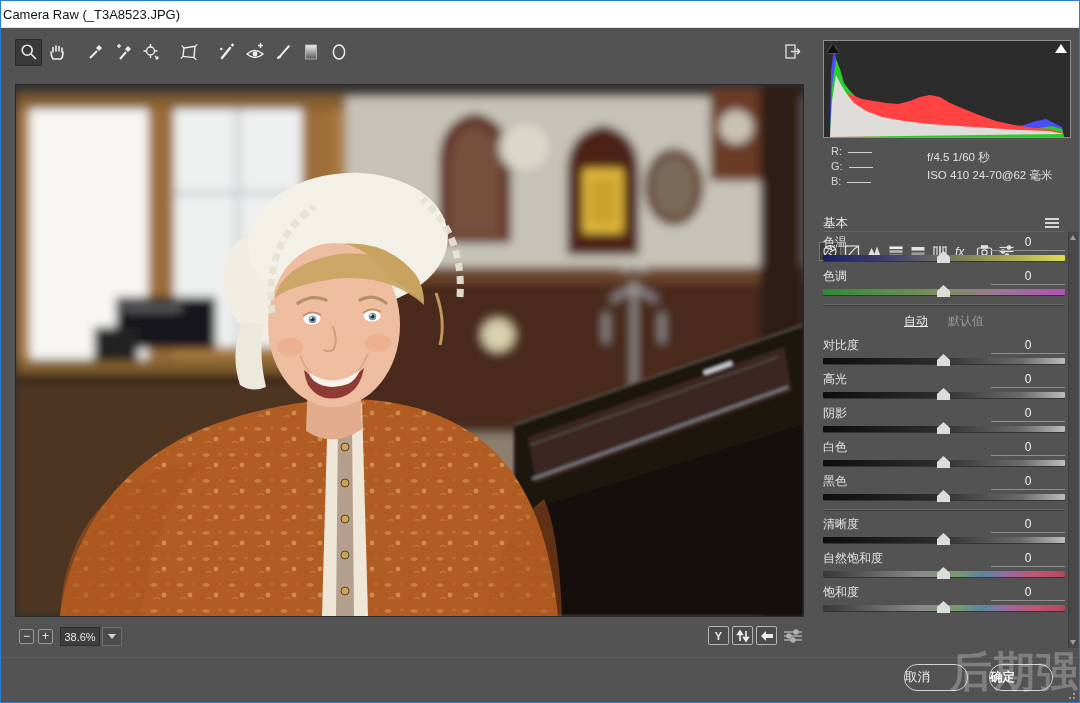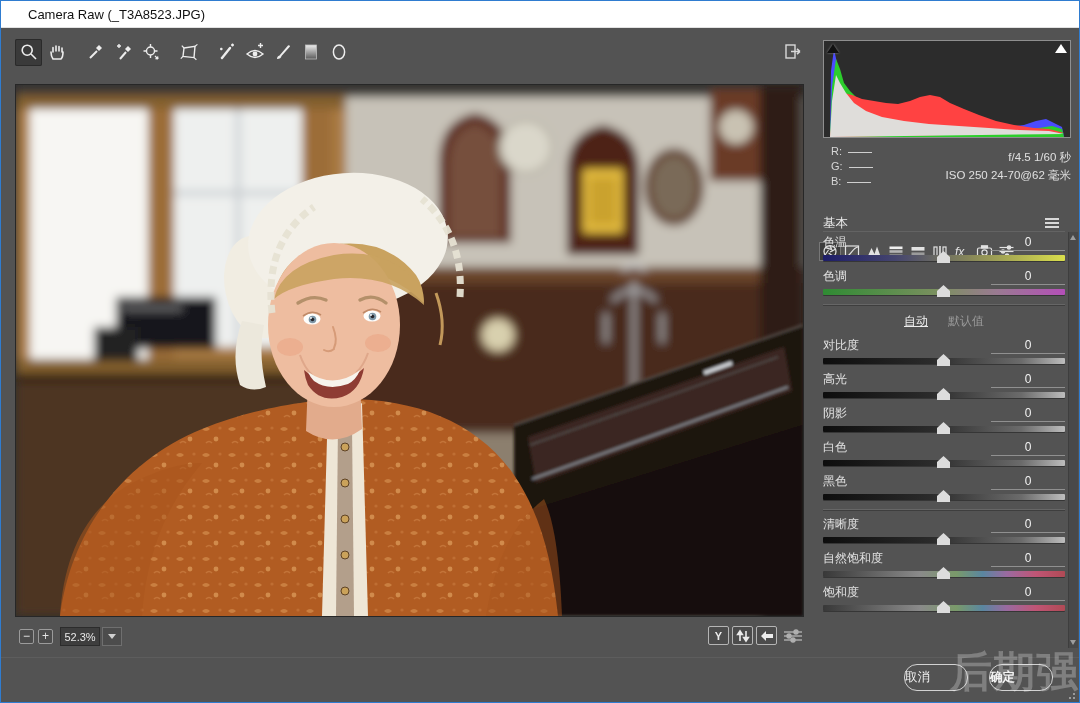--- a/index.html
+++ b/index.html
@@ -1,18 +1,18 @@
 <!DOCTYPE html>
 <html><head>
 <meta charset="utf-8">
 <style>
   * { margin:0; padding:0; box-sizing:border-box; }
   html,body { background:#ffffff; font-family:"Liberation Sans","DejaVu Sans",sans-serif; }
   .acr-window { position:relative; width:1080px; height:703px; border:1px solid #2f7cd0; background:#535353; overflow:hidden; }
-  .titlebar { height:27px; background:#ffffff; border-bottom:1px solid #e2e2e2; display:flex; align-items:center; padding-left:27px; }
+  .titlebar { height:27px; background:#ffffff; border-bottom:1px solid #e2e2e2; display:flex; align-items:center; padding-left:2px; }
   .titlebar-text { font-size:13px; color:#111; }
   .body { position:absolute; left:0; top:27px; right:0; bottom:0; background:#535353; }
 
   
   .toolbar { position:absolute; left:14px; top:8px; height:32px; display:flex; align-items:center; }
   .tool { width:27px; height:27px; display:flex; align-items:center; justify-content:center; margin-right:1px; cursor:pointer; border-radius:2px; }
   .tool.selected { background:#3a3a3a; box-shadow:inset 0 0 0 1px #2a2a2a; }
   .tool svg { display:block; }
   .tool-gap { width:10px; }
   .dialog-toggle { position:absolute; left:779px; top:12px; width:26px; height:24px; display:flex; align-items:center; justify-content:center; cursor:pointer; }
@@ -35,21 +35,21 @@
   
   .histogram { position:absolute; left:822px; top:12px; width:248px; height:98px; background:#2c2c2c; border:1px solid #8f8f8f; overflow:hidden; }
   .histogram svg { width:100%; height:100%; display:block; }
   .clip-tri { position:absolute; width:0; height:0; cursor:pointer; }
   .clip-shadow { left:3px; top:3px; border-left:6px solid transparent; border-right:6px solid transparent; border-bottom:9px solid #111; filter:drop-shadow(0 0 1px #888); }
   .clip-highlight { right:3px; top:3px; border-left:6px solid transparent; border-right:6px solid transparent; border-bottom:9px solid #fff; }
 
   .info { position:absolute; left:822px; top:114px; width:248px; height:50px; color:#d6d6d6; font-size:11px; }
   .rgb-block { position:absolute; left:8px; top:2px; line-height:15px; }
   .rgb-row span.dash { display:inline-block; width:24px; border-top:1px solid #cfcfcf; vertical-align:middle; margin-left:6px; }
-  .exif-block { position:absolute; left:78px; right:0; top:6px; text-align:right; line-height:18px; font-size:11.5px; color:#e0e0e0; }
+  .exif-block { position:absolute; left:104px; right:0; top:6px; text-align:left; line-height:18px; font-size:11.5px; color:#e0e0e0; }
 
   .tabs { position:absolute; left:818px; top:166px; display:flex;margin-top:48px; }
   .tab { width:22px; height:19px; display:flex; align-items:center; justify-content:center; cursor:pointer; }
   .tab.selected { background:#3c3c3c; box-shadow:inset 0 0 0 1px #777; }
 
   .panel-header { position:absolute; left:822px; top:186px; width:242px; height:18px; border-bottom:1px solid #636363; }
   .panel-title { position:absolute; left:0; right:0; text-align:left; font-size:12.5px; color:#ececec; top:1px; }
   .panel-menu { position:absolute; right:6px; top:4px; width:14px; height:10px; cursor:pointer; }
   .panel-menu i { display:block; height:2px; background:#d8d8d8; margin-bottom:2px; }
 
@@ -314,21 +314,21 @@
 
           <path d="M288,285 Q318,312 348,283 Q344,306 326,312 Q304,318 292,300 Q289,293 288,285 Z" fill="#8e3c33"></path>
           <path d="M292,287 Q318,305 344,285 Q340,295 332,299 Q312,306 298,296 Q294,292 292,287 Z" fill="#f7f3ec"></path>
         </g>
       </svg>
     </div>
 
     <div class="zoombox zoom-out"><span>−</span></div>
     <div class="zoombox zoom-in"><span>+</span></div>
     <div class="zoom-field">
-        <span>52.3%</span>
+        <span>38.6%</span>
       </div>
     <div class="zoom-chev">
         <i class="chev-down"></i>
       </div>
 
     <div class="view-btn vb-y">
         <span>Y</span>
       </div>
     <div class="view-btn vb-swap">
       <svg width="14" height="14" viewBox="0 0 14 14" fill="#ececec">
@@ -367,21 +367,21 @@
     </div>
 
     <div class="info">
       <div class="rgb-block">
         <div class="rgb-row"><span>R:</span><span class="dash"></span></div>
         <div class="rgb-row"><span>G:</span><span class="dash"></span></div>
         <div class="rgb-row"><span>B:</span><span class="dash"></span></div>
       </div>
       <div class="exif-block">
         <div>f/4.5   1/60 秒</div>
-        <div>ISO 250   24-70@62 毫米</div>
+        <div>ISO 410   24-70@62 毫米</div>
       </div>
     </div>
 
     <div class="tabs">
       <div class="tab selected">
         <svg width="16" height="15" viewBox="0 0 16 15" fill="none" stroke="#e2e2e2" stroke-width="1.2">
             <circle cx="8" cy="7.5" r="6"></circle>
             <path d="M8,1.5 L10.5,7.5 M13.8,5 L8,8 M12,12.8 L6.6,9 M3,11 L6.5,6 M3.6,3.6 L9,5.4"></path>
           </svg>
       </div>

